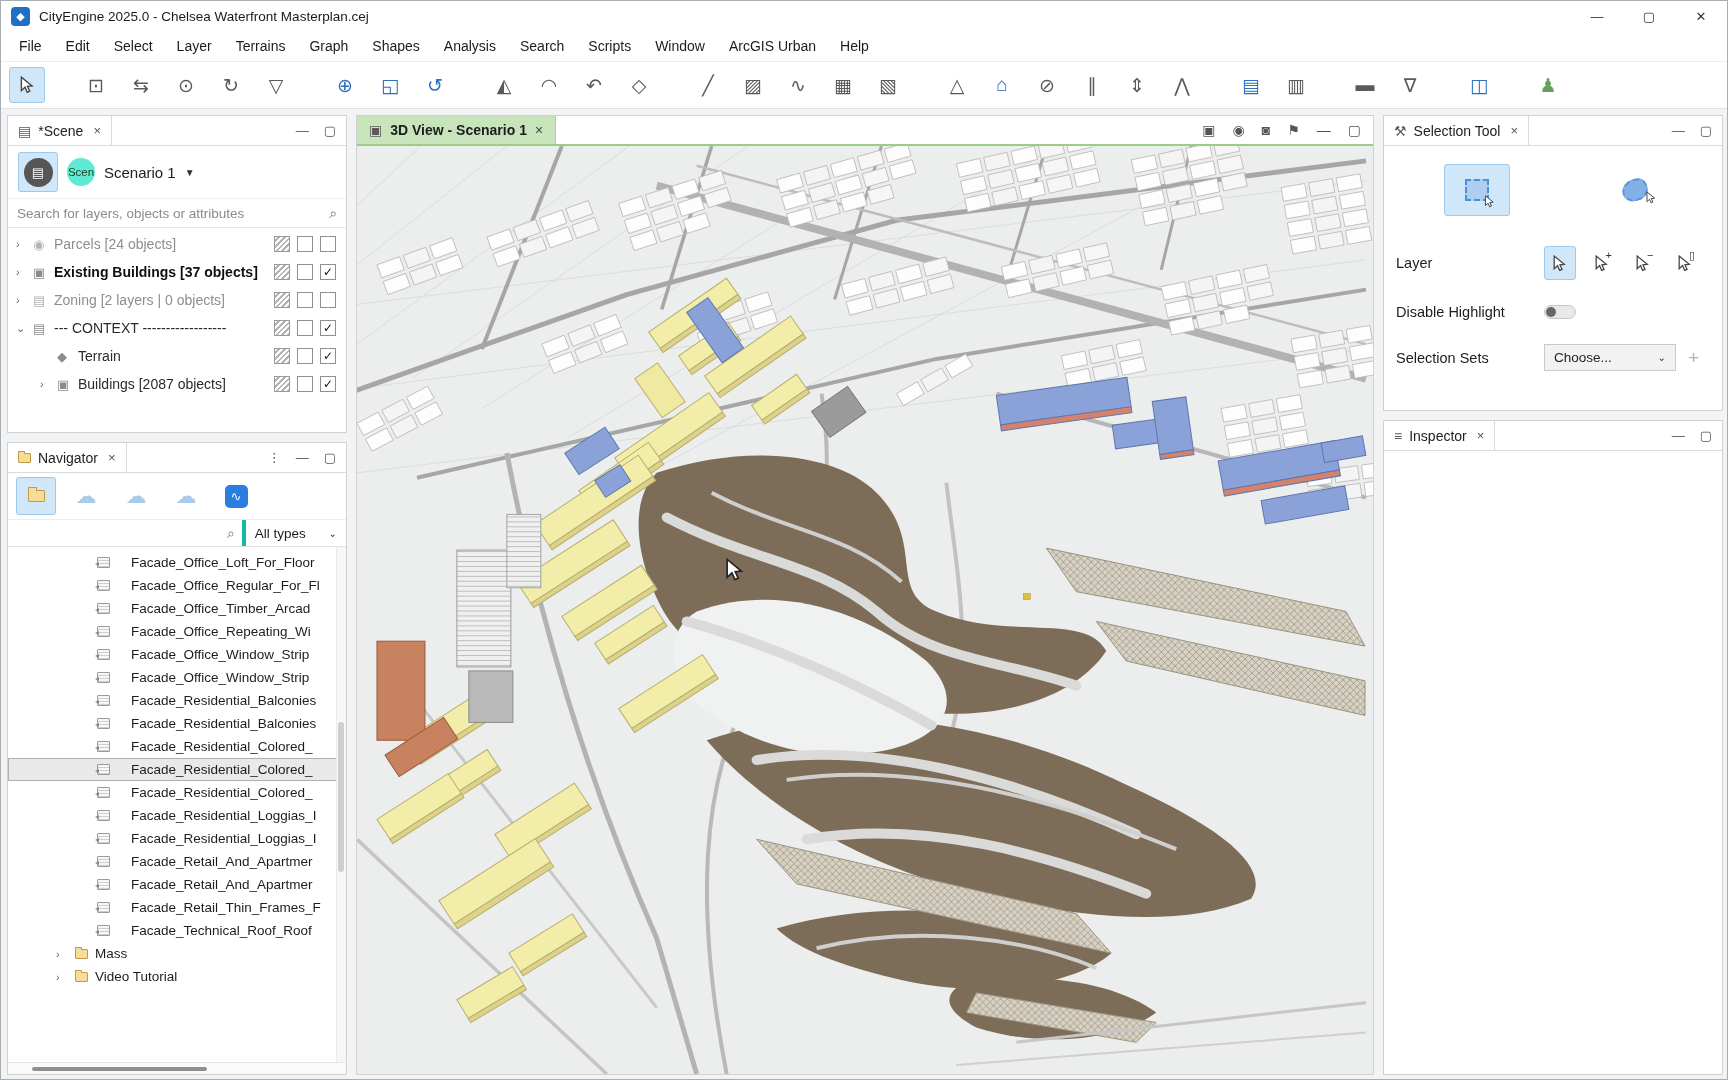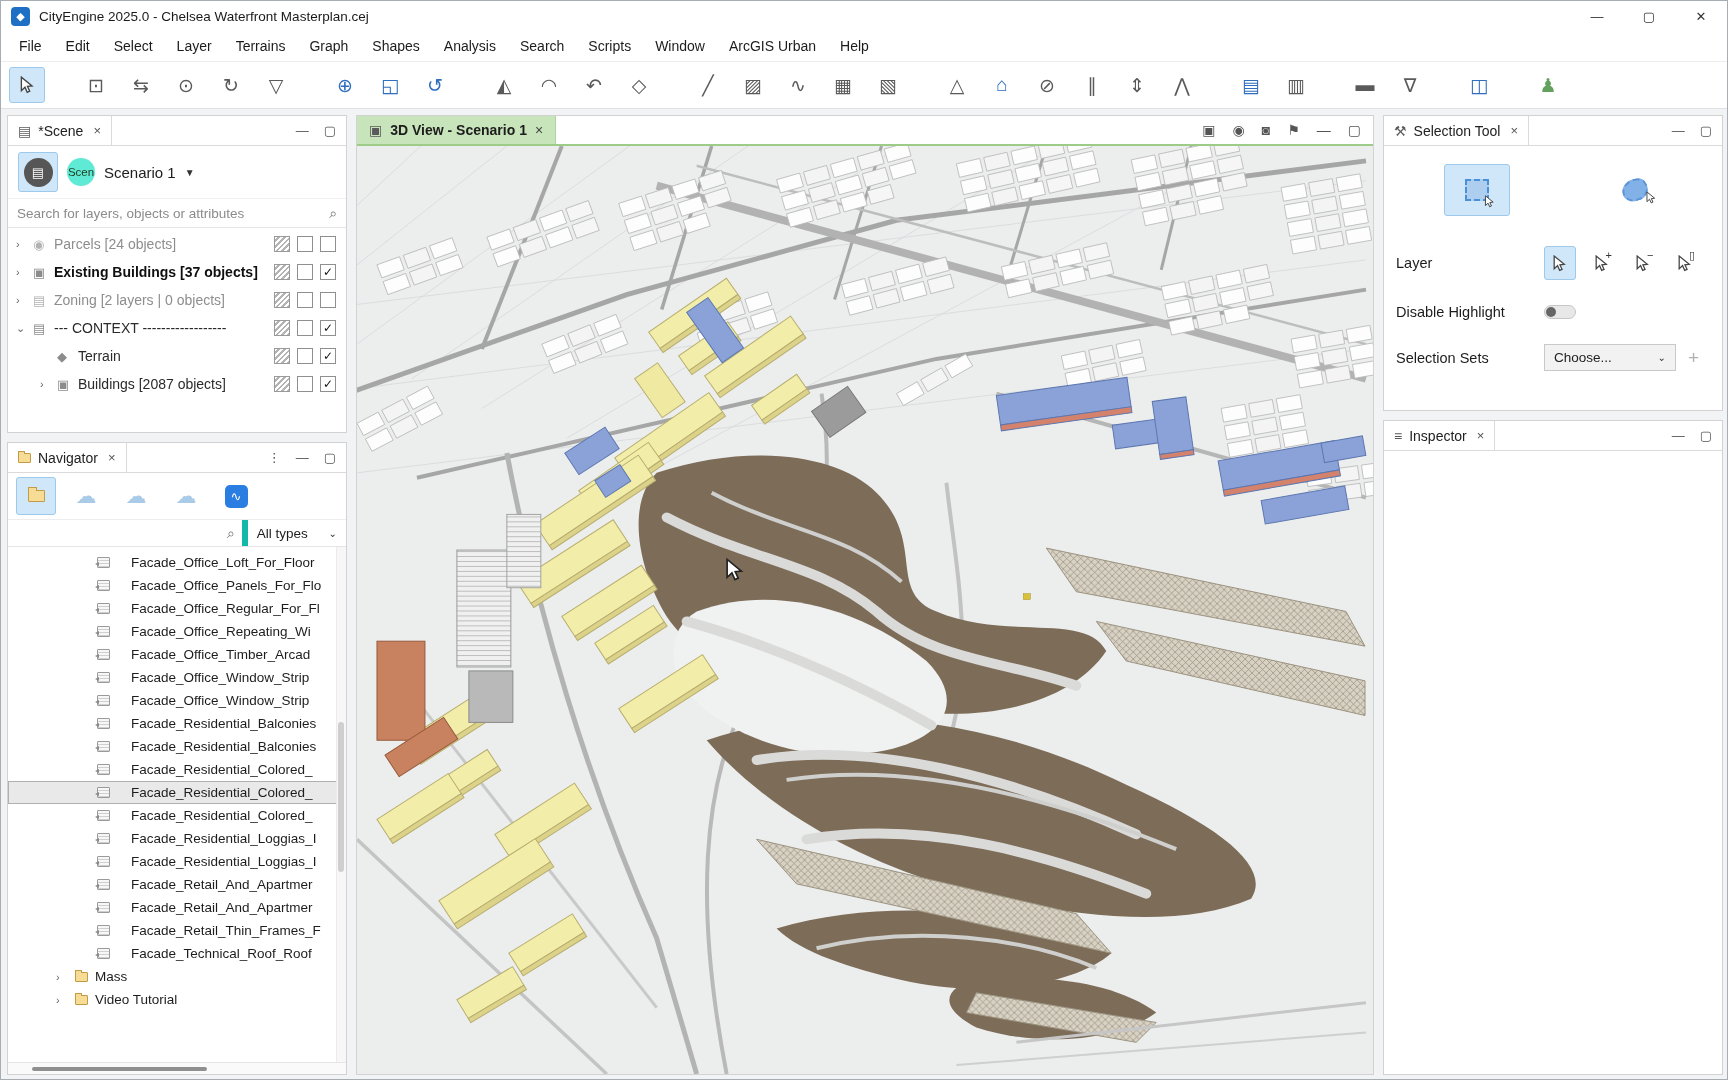--- a/index.html
+++ b/index.html
@@ -65,21 +65,21 @@
 .nv-btn.active{background:#cfe7f8;border-color:#9dc9ec}
 .cloud{color:#a9cbe8}
 .arcgis{width:23px;height:23px;background:#2a7de1;border-radius:5px;color:#fff;font-size:13px;display:flex;align-items:center;justify-content:center}
 .folder-ic{width:17px;height:12px;background:#f7dc96;border:1px solid #c29b47;border-radius:1px;position:relative}
 .folder-ic::before{content:"";position:absolute;top:-4px;left:-1px;width:7px;height:3px;background:#f7dc96;border:1px solid #c29b47;border-bottom:none;border-radius:1px 1px 0 0}
 .folder-sm{width:13px;height:10px;flex:none}
 .folder-sm::before{top:-3px;width:5px;height:2px}
 .nav-search{height:28px;display:flex;align-items:center;border-top:1px solid #ededed;border-bottom:1px solid #e4e4e4;flex:none}
 .nav-search .inp{flex:1;display:flex;align-items:center;height:100%;padding:0 7px;gap:5px}
 .nav-search input{flex:1;border:0;outline:0;font:inherit;min-width:0;background:transparent}
-.alltypes{width:176px;display:flex;align-items:center;padding:0 9px;font-size:13.5px;gap:6px;height:100%;border-left:6px solid #14b8a6}
+.alltypes{width:176px;display:flex;align-items:center;padding:0 9px;font-size:13.5px;gap:6px;height:100%;border-left:4px solid #14b8a6}
 .alltypes .lbl{flex:1}
 .nav-list{flex:1;overflow:hidden;position:relative;padding-top:4px}
 .nav-item{height:23px;display:flex;align-items:center;gap:21px;padding-left:88px;font-size:13.5px;white-space:nowrap;border:1px solid transparent;overflow:hidden}
 .nav-item.selected{background:#e9e9e9;border-color:#b0b0b0}
 .cga-ic{width:13px;height:11px;border:1px solid #9a9a9a;border-radius:1px;background:repeating-linear-gradient(#f7f7f7 0 2px,#cfcfcf 2px 3px);flex:none;position:relative}
 .cga-ic::before{content:"";position:absolute;left:-3px;bottom:1px;width:4px;height:4px;background:#8a8a8a;clip-path:polygon(100% 0,100% 100%,0 50%)}
 .nav-folder{height:23px;display:flex;align-items:center;gap:7px;padding-left:48px;font-size:13.5px}
 .nav-folder .tw{width:12px}
 .vscroll{position:absolute;right:0;top:0;bottom:0;width:10px;background:#f7f7f7;border-left:1px solid #ececec}
 .vthumb{position:absolute;right:2px;top:34%;width:6px;height:150px;background:#cfcfcf;border-radius:3px}
@@ -430,39 +430,35 @@
         </span>
       </div>
       <div class="nav-list">
         <div>
 
             <div class="nav-item">
               <span class="cga-ic"></span>
               <span>Facade_Office_Loft_For_Floor</span>
             </div>
 
-            <div class="nav-item">
-              <span class="cga-ic"></span>
-              <span>Facade_Office_Panels_For_Flo</span>
-            </div>
 
             <div class="nav-item">
               <span class="cga-ic"></span>
               <span>Facade_Office_Regular_For_Fl</span>
             </div>
 
 
             <div class="nav-item">
               <span class="cga-ic"></span>
+              <span>Facade_Office_Timber_Arcad</span>
+            </div>
+
+            <div class="nav-item">
+              <span class="cga-ic"></span>
               <span>Facade_Office_Repeating_Wi</span>
-            </div>
-
-            <div class="nav-item">
-              <span class="cga-ic"></span>
-              <span>Facade_Office_Timber_Arcad</span>
             </div>
 
             <div class="nav-item">
               <span class="cga-ic"></span>
               <span>Facade_Office_Window_Strip</span>
             </div>
 
             <div class="nav-item">
               <span class="cga-ic"></span>
               <span>Facade_Office_Window_Strip</span>

